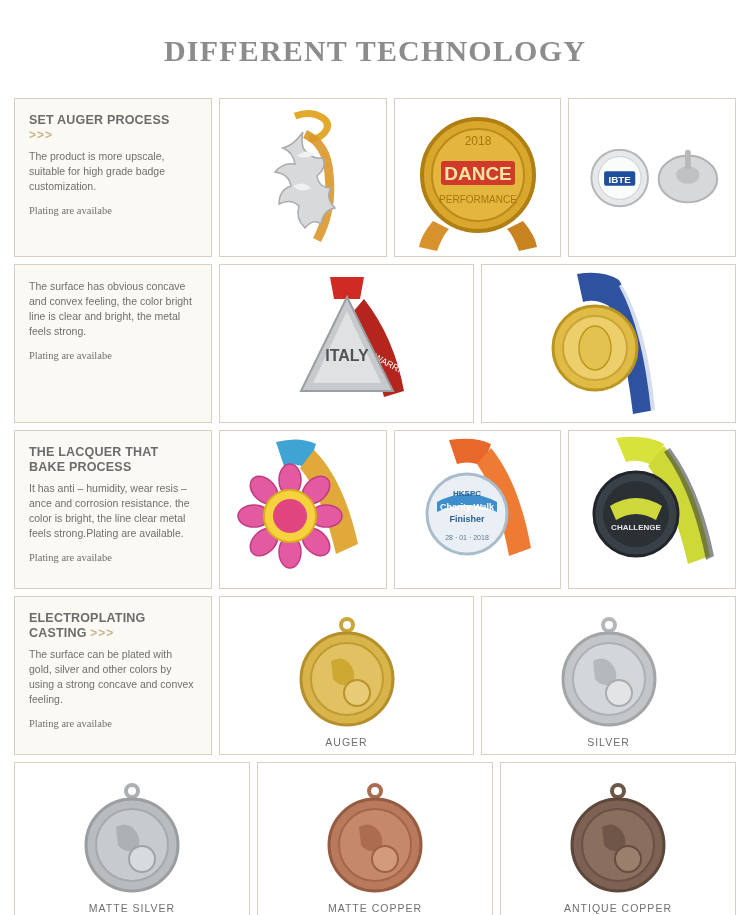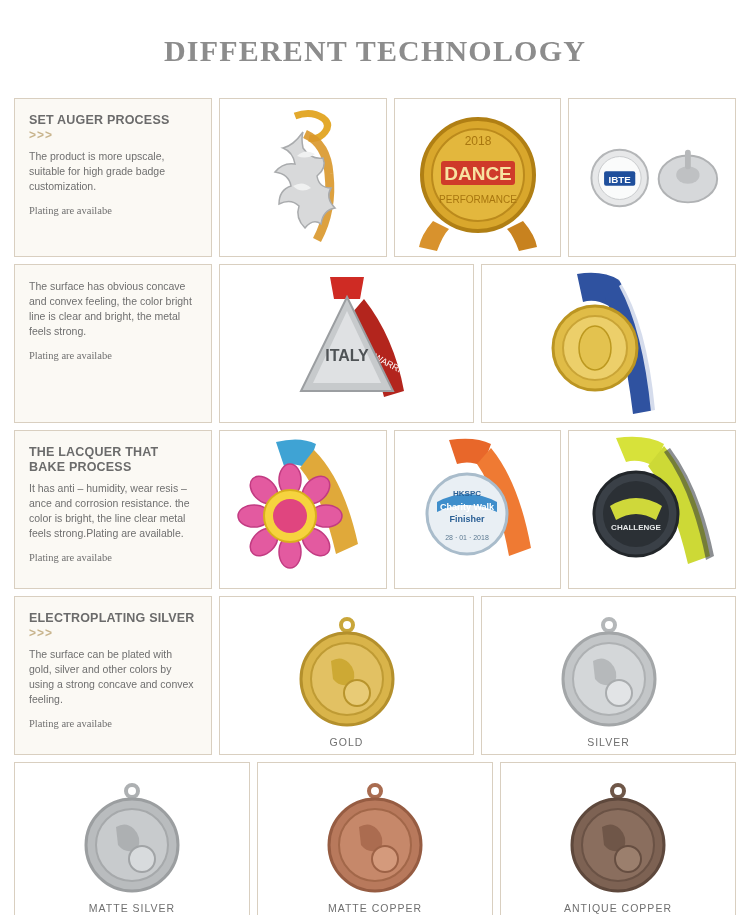--- a/index.html
+++ b/index.html
@@ -257,38 +257,38 @@
           <path d="M38 72 q26 -16 52 0 l-6 14 q-20 -12 -40 0 z" fill="#cfd83a"></path>
           <text x="64" y="96" font-size="8" font-weight="bold" fill="#e6e9ea" text-anchor="middle" font-family="Liberation Sans, sans-serif">CHALLENGE</text>
         </svg>
       </div>
     </div>
   </div>
 
   <div class="row row-4">
     <div class="cell text-cell">
       <div class="proc-title">
-        <span>ELECTROPLATING SILVER</span>
+        <span>ELECTROPLATING CASTING</span>
         <span class="chev">&gt;&gt;&gt;</span>
       </div>
       <p class="proc-desc">The surface can be plated with gold, silver and other colors by using a strong concave and convex feeling.</p>
       <p class="proc-note">Plating are availabe</p>
     </div>
 
     <div class="cell img-cell">
       <div class="art">
         <svg width="112" height="118" viewBox="0 0 112 118">
           <rect x="50" y="2" width="12" height="12" rx="6" fill="none" stroke="#c9a63a" stroke-width="4"></rect>
           <circle cx="56" cy="62" r="46" fill="#d9b44a" stroke="#b4902c" stroke-width="3"></circle>
           <circle cx="56" cy="62" r="36" fill="#e2c163" stroke="#bf9b34" stroke-width="2"></circle>
           <path d="M40 44 q10 -6 18 2 q8 8 4 20 q-12 6 -20 -4 z" fill="#cda934"></path>
           <circle cx="66" cy="76" r="13" fill="#e8cb76" stroke="#b8942c" stroke-width="2"></circle>
         </svg>
       </div>
-      <div class="caption">GOLD</div>
+      <div class="caption">AUGER</div>
     </div>
 
 
     <div class="cell img-cell">
       <div class="art">
         <svg width="112" height="118" viewBox="0 0 112 118">
           <rect x="50" y="2" width="12" height="12" rx="6" fill="none" stroke="#b4b7b9" stroke-width="4"></rect>
           <circle cx="56" cy="62" r="46" fill="#c3c6c8" stroke="#a3a6a8" stroke-width="3"></circle>
           <circle cx="56" cy="62" r="36" fill="#d4d7d9" stroke="#aeb1b3" stroke-width="2"></circle>
           <path d="M40 44 q10 -6 18 2 q8 8 4 20 q-12 6 -20 -4 z" fill="#b6b9bb"></path>

